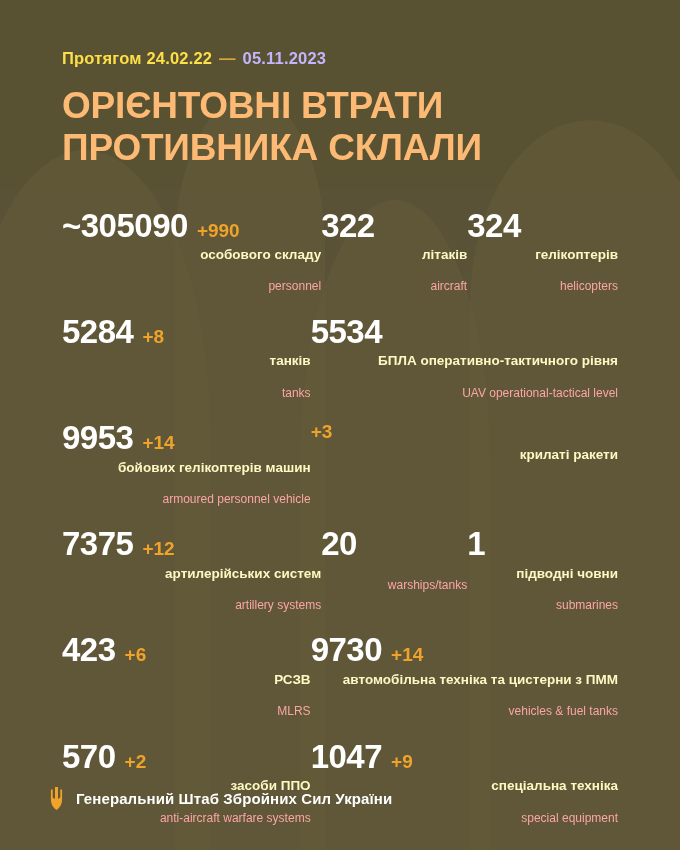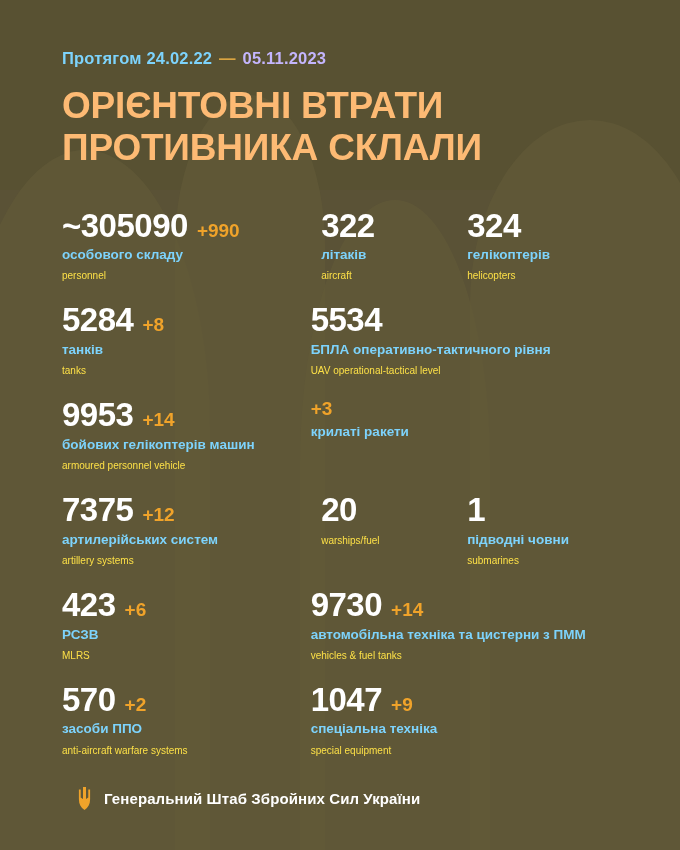--- a/index.html
+++ b/index.html
@@ -38,37 +38,38 @@
   }
 
   .content { position: relative; z-index: 2; padding: 0 62px; }
 
   .daterow {
     padding-top: 49px;
     font-size: 16.5px;
     font-weight: bold;
     letter-spacing: 0.2px;
   }
-  .daterow .since { color: #7dd3fc; text-align: center; }
+  .daterow .since { color: #fde047; text-align: center; }
   .daterow .dash { color: #d9a441; padding: 0 2px; }
   .daterow .date { color: #c4b5fd; }
 
   h1.title {
     margin-top: 17px;
     color: #fdba74;
     font-size: 37px;
     line-height: 1.13;
     font-weight: bold;
     letter-spacing: -0.2px;
     text-transform: uppercase;
   }
 
   .grid {
     margin-top: 40px;
     position: relative;
+    text-align: right;
   }
   .row {
     display: flex;
     margin-bottom: 21px;
   }
   .cell { position: relative; }
   .col-a { width: 275px; }
   .col-b { width: 155px; }
   .col-c { width: 160px; }
   .col-wide { width: 340px; }
@@ -85,36 +86,36 @@
     font-weight: bold;
     line-height: 1.05;
     letter-spacing: -0.5px;
   }
   .delta {
     color: #f0a32a;
     font-size: 19px;
     font-weight: bold;
   }
   .label-ua {
-    color: #7dd3fc;
+    color: #fef9c3;
     font-size: 13.5px;
     font-weight: bold;
     margin-top: 4px;
     line-height: 1.2;
   }
   .label-en {
-    color: #fde047;
-    font-size: 10px;
-    margin-top: 7px;
+    color: #fca5a5;
+    font-size: 12px;
+    margin-top: 16px;
     line-height: 1.2;
   }
 
   .footer {
     position: absolute;
-    left: 76px;
+    left: 48px;
     bottom: 40px;
     display: flex;
     align-items: center;
     gap: 11px;
     z-index: 3;
   }
   .trident {
     width: 17px;
     height: 23px;
     color: #f0a32a;
@@ -222,21 +223,21 @@
             <span class="delta">+12</span>
           </div>
           <div class="label-ua">артилерійських систем</div>
           <div class="label-en">artillery systems</div>
         </div>
         <div class="cell col-b">
           <div class="numline">
             <span class="num">20</span>
             <span class="delta"></span>
           </div>
-          <div class="label-en">warships/fuel</div>
+          <div class="label-en">warships/tanks</div>
         </div>
         <div class="cell col-c">
           <div class="numline">
             <span class="num">1</span>
             <span class="delta"></span>
           </div>
           <div class="label-ua">підводні човни</div>
           <div class="label-en">submarines</div>
         </div>
       </div>

